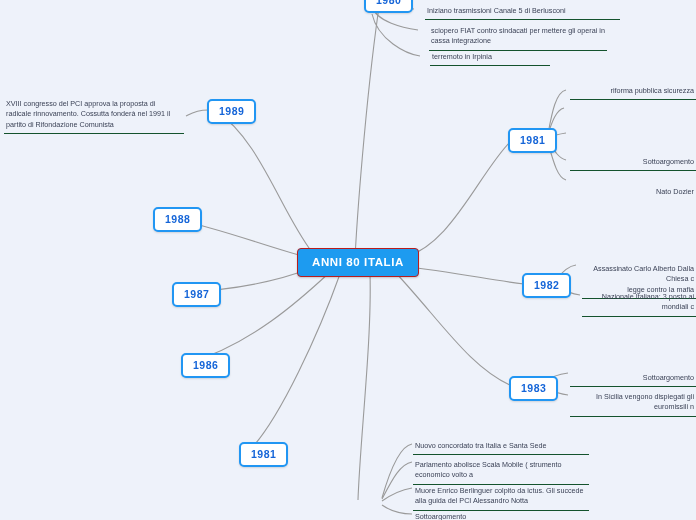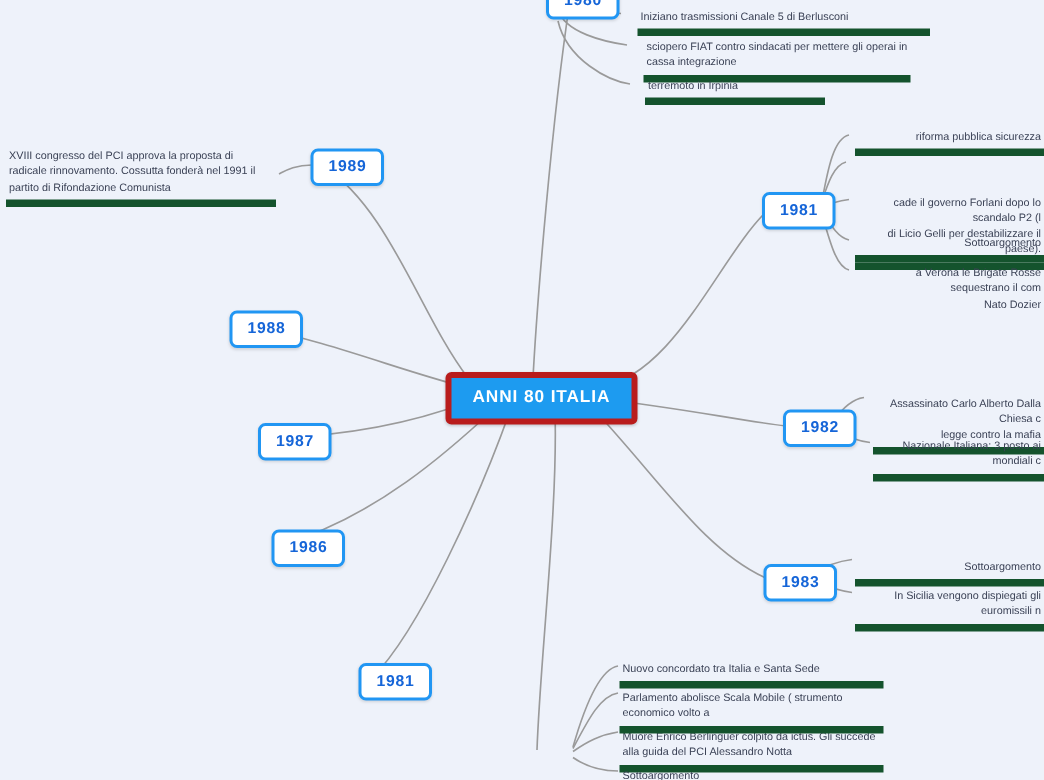--- a/index.html
+++ b/index.html
@@ -35,21 +35,21 @@
     stroke: #9a9a9a;
     stroke-width: 1.1;
   }
   .node {
     position: absolute;
     box-sizing: border-box;
   }
   
   .root-node {
     background: #1d9bf0;
-    border: 4px solid #b91c1c;
+    border: 1px solid #b91c1c;
     border-radius: 4px;
     color: #ffffff;
     font-weight: bold;
     font-size: 11.5px;
     letter-spacing: 0.6px;
     padding: 7px 14px 8px 14px;
     white-space: nowrap;
     box-shadow: 0 1px 2px rgba(0,0,0,0.18);
   }
   
@@ -67,21 +67,21 @@
     text-align: center;
   }
   
   .leaf {
     position: absolute;
     box-sizing: border-box;
     color: #3b4256;
     font-size: 7.2px;
     line-height: 1.45;
     padding: 2px 2px 3px 2px;
-    border-bottom: 5px solid #14532d;
+    border-bottom: 1px solid #14532d;
   }
   .leaf.noline {
     border-bottom: none;
   }
   .clip-right {
     overflow: hidden;
     text-align: right;
   }
 </style>
 </head>
@@ -168,27 +168,23 @@
 
   <div class="node year-node" style="left:207px; top:99px;">
     <span>1989</span>
   </div>
 
   <div class="leaf" style="left:425px; top:4px; width:195px;">Iniziano trasmissioni Canale 5 di Berlusconi</div>
   <div class="leaf" style="left:429px; top:24px; width:178px;">sciopero FIAT contro sindacati per mettere gli operai in cassa integrazione</div>
   <div class="leaf" style="left:430px; top:50px; width:120px;">terremoto in Irpinia</div>
 
   <div class="leaf clip-right" style="left:570px; top:84px; width:126px;">riforma pubblica sicurezza</div>
-  <div class="leaf clip-right" style="left:570px; top:128px; width:126px;">
-    <span>cade il governo Forlani dopo lo scandalo P2 (l</span><br>
-    <span>di Licio Gelli per destabilizzare il paese).</span>
-  </div>
   <div class="leaf clip-right" style="left:570px; top:155px; width:126px;">Sottoargomento</div>
   <div class="leaf clip-right noline" style="left:570px; top:175px; width:126px;">
-    <span>a Verona le Brigate Rosse sequestrano il com</span><br>
+    <br>
     <span>Nato Dozier</span>
   </div>
 
   <div class="leaf clip-right" style="left:582px; top:262px; width:114px;">
     <span>Assassinato Carlo Alberto Dalla Chiesa c</span><br>
     <span>legge contro la mafia</span>
   </div>
   <div class="leaf clip-right" style="left:582px; top:290px; width:114px;">Nazionale Italiana: 3 posto ai mondiali c</div>
 
   <div class="leaf clip-right" style="left:570px; top:371px; width:126px;">Sottoargomento</div>

